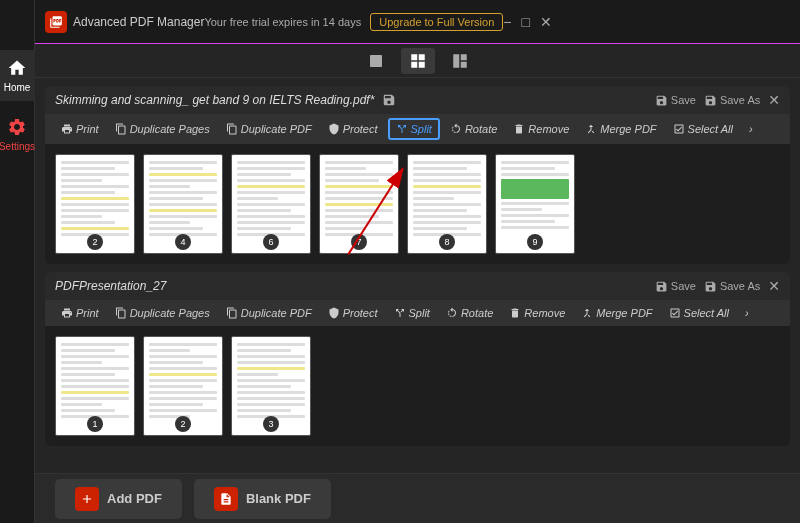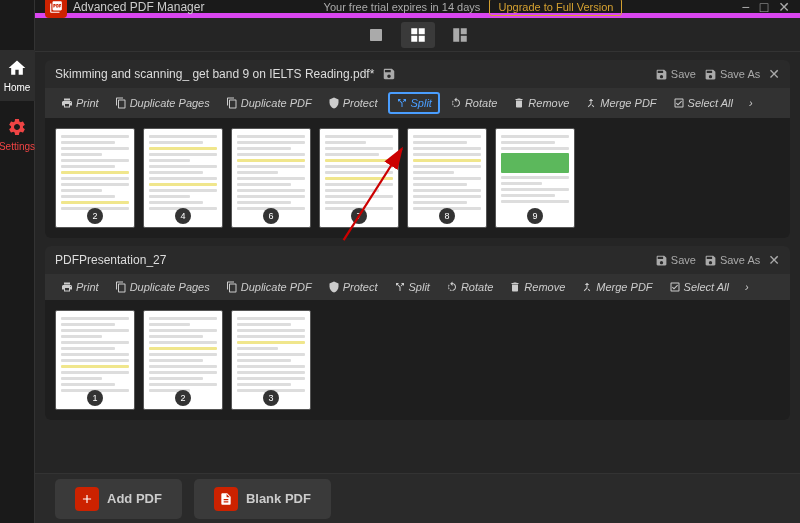--- a/index.html
+++ b/index.html
@@ -44,27 +44,27 @@
     
     .main {
       flex: 1;
       display: flex;
       flex-direction: column;
       overflow: hidden;
     }
 
     
     .titlebar {
-      height: 18px;
+      height: 44px;
       background: #1a1a1a;
       display: flex;
       align-items: center;
-      justify-content: space-between;
+      justify-content: flex-start;
       padding: 0 10px;
-      border-bottom: 5px solid #d946ef;
+      border-bottom: 1px solid #d946ef;
     }
     .titlebar-left {
       display: flex;
       align-items: center;
       gap: 6px;
     }
     .app-logo {
       width: 22px;
       height: 22px;
       background: #cc2200;
@@ -142,20 +142,21 @@
       align-items: center;
       justify-content: space-between;
       padding: 6px 10px;
     }
     .pdf-title {
       display: flex;
       align-items: center;
       gap: 8px;
       font-size: 12px;
       color: #ddd;
+      font-style: italic;
     }
     .pdf-actions {
       display: flex;
       align-items: center;
       gap: 8px;
     }
     .pdf-action-btn {
       background: transparent;
       border: none;
       color: #aaa;

